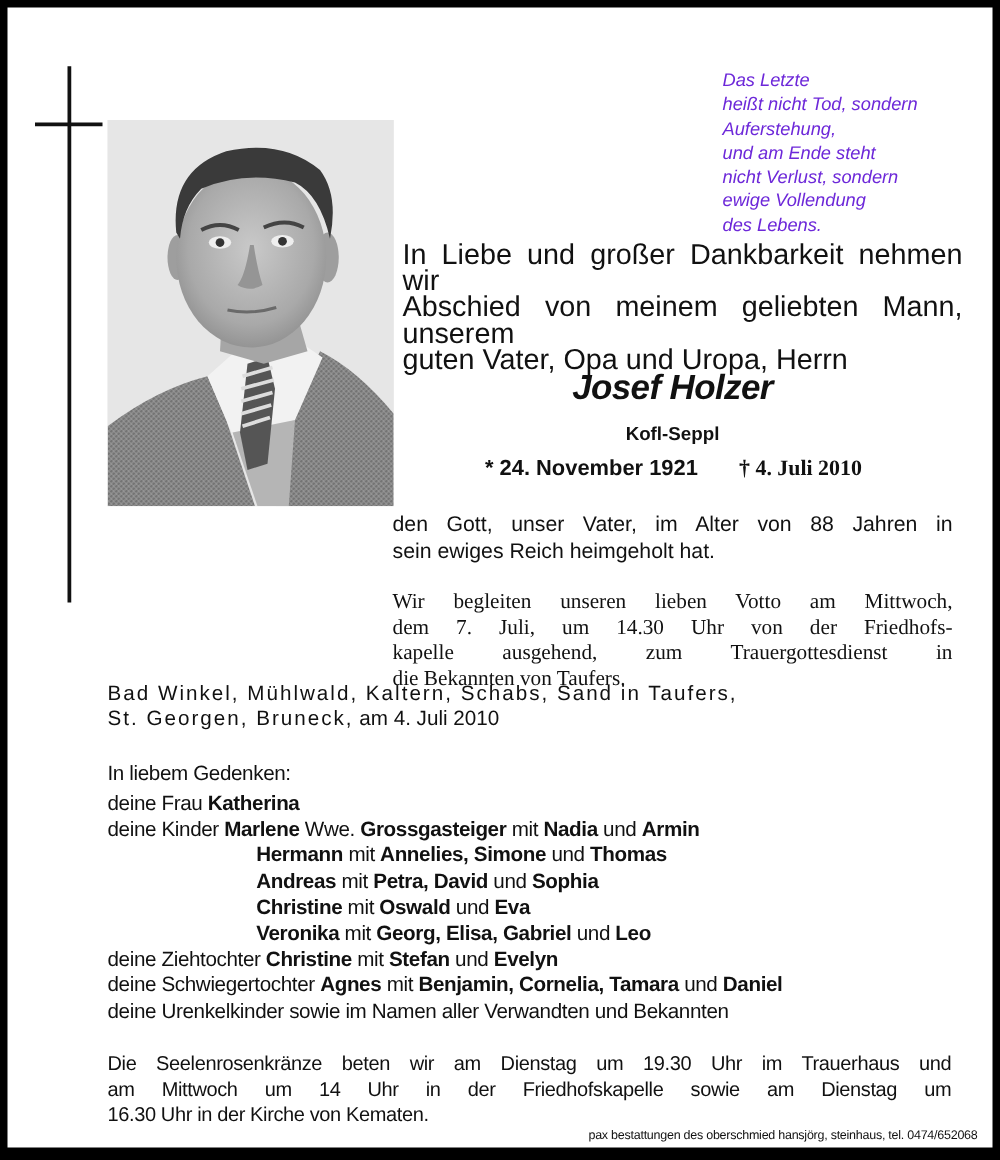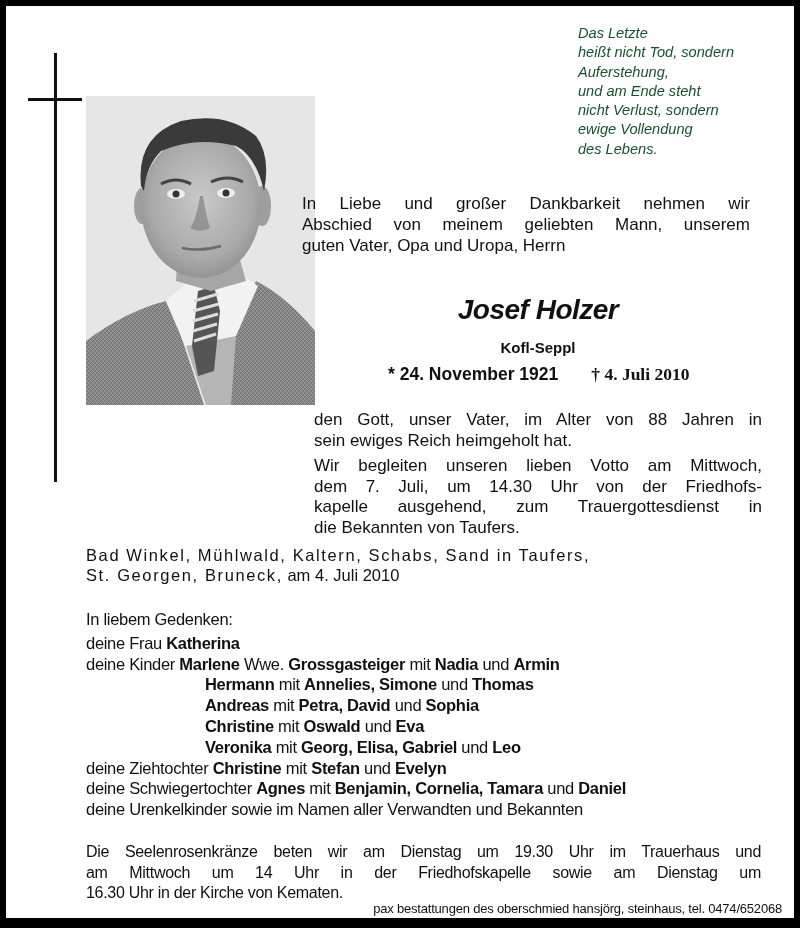--- a/index.html
+++ b/index.html
@@ -1,40 +1,40 @@
 <!DOCTYPE html>
 <html><head>
 <meta charset="utf-8">
 <style>
   html, body { margin: 0; padding: 0; background: #000; }
   body { width: 800px; height: 928px; position: relative; overflow: hidden; font-family: "Liberation Sans", sans-serif; color: #111; }
   .sheet { position: absolute; left: 6px; top: 6px; width: 788px; height: 912px; background: #fff; }
   .cross-v { position: absolute; left: 48px; top: 47px; width: 3px; height: 429px; background: #111; }
   .cross-h { position: absolute; left: 22px; top: 92px; width: 54px; height: 3px; background: #111; }
   .photo { position: absolute; left: 80px; top: 90px; width: 229px; height: 309px; overflow: hidden; background: #e8e8e8; }
-  .quote { position: absolute; left: 572px; top: 18px; font-style: italic; font-size: 14.6px; line-height: 19.3px; color: #14532d; }
+  .quote { position: absolute; left: 572px; top: 50px; font-style: italic; font-size: 14.6px; line-height: 19.3px; color: #6d28d9; }
   .quote div { white-space: nowrap; }
-  .intro { position: absolute; left: 296px; top: 187px; width: 448px; font-size: 17px; line-height: 21px; text-align: justify; }
+  .intro { position: absolute; left: 316px; top: 187px; width: 448px; font-size: 23px; line-height: 21px; text-align: justify; }
   .intro div { white-space: nowrap; }
   .jline { text-align: justify; text-align-last: justify; white-space: normal !important; }
   .name { position: absolute; left: 308px; top: 279px; width: 448px; text-align: center; font-weight: bold; font-size: 28px; letter-spacing: -0.5px; line-height: 50px; font-style: italic; }
   .nick { position: absolute; left: 308px; top: 333px; width: 448px; text-align: center; font-weight: bold; font-size: 15px; line-height: 18px; }
   .dates { position: absolute; left: 382px; top: 357px; font-weight: bold; font-size: 17.5px; line-height: 22px; white-space: nowrap; }
   .dates span.d2 { margin-left: 33px; font-family: Liberation Serif, serif; }
   .body1 { position: absolute; left: 308px; top: 404px; width: 448px; font-size: 17px; line-height: 20.5px; }
-  .body1 .para2 { margin-top: 5px; }
+  .body1 .para2 { margin-top: 20px; font-family: Liberation Serif, serif; }
   .places { position: absolute; left: 80px; top: 539px; font-size: 16.5px; line-height: 20px; white-space: nowrap; }
   .places .spaced { letter-spacing: 1.6px; }
   .mem { position: absolute; left: 80px; top: 603px; font-size: 16.5px; line-height: 20.8px; white-space: nowrap; letter-spacing: -0.3px; }
   .mem b { font-weight: bold; }
   .mem .indent { padding-left: 119px; }
   .mem .head { margin-bottom: 3px; }
   .rosary { position: absolute; left: 80px; top: 836px; width: 675px; font-size: 16px; line-height: 20.5px; letter-spacing: -0.3px; }
   .rosary div { white-space: nowrap; }
-  .footer { position: absolute; right: 12px; top: 897px; font-size: 13px; line-height: 12px; white-space: nowrap; letter-spacing: -0.2px; }
+  .footer { position: absolute; right: 12px; top: 897px; font-size: 10px; line-height: 12px; white-space: nowrap; letter-spacing: -0.2px; }
 </style>
 </head>
 <body>
 
 <div class="sheet">
 
   <div class="cross-v"></div>
   <div class="cross-h"></div>
 
   <div class="photo" aria-label="Portrait of Josef Holzer">

